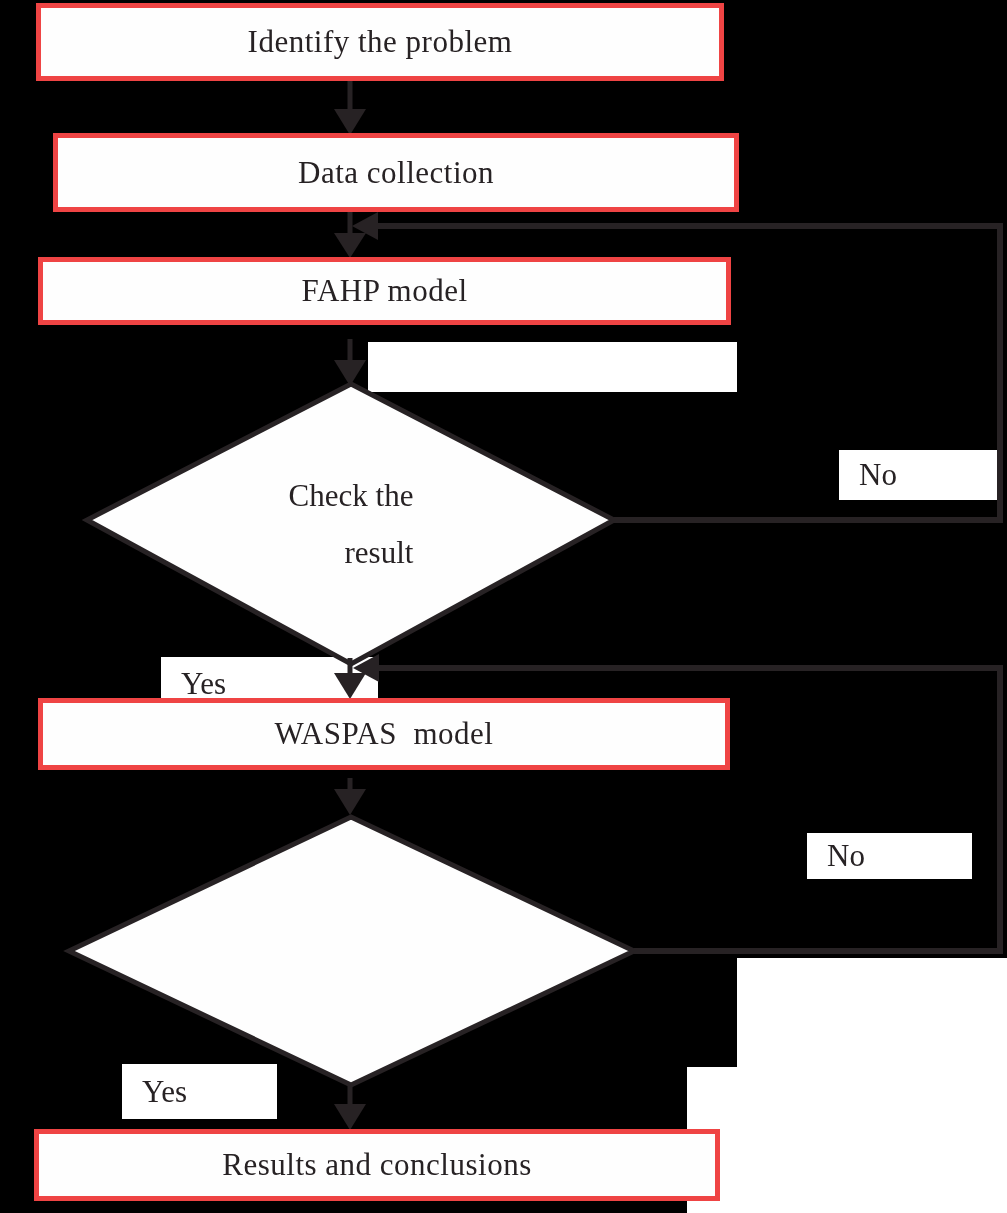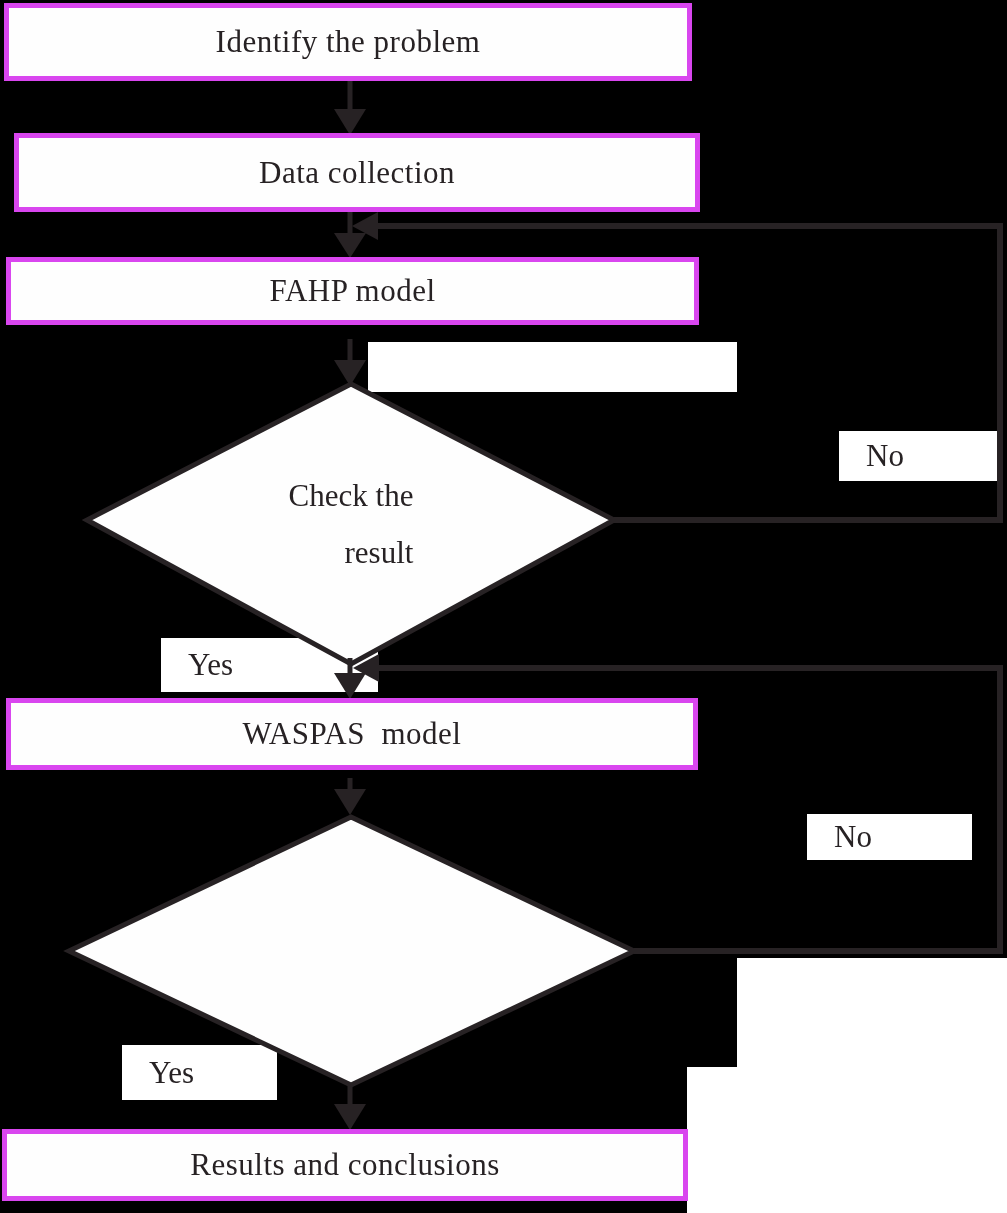--- a/index.html
+++ b/index.html
@@ -2,28 +2,28 @@
 <html><head>
 <meta charset="utf-8">
 <style>
   html,body{margin:0;padding:0;background:#000;}
   .canvas{
     position:relative;width:1007px;height:1213px;background:#000;overflow:hidden;
     font-family:"Liberation Serif","DejaVu Serif",serif;color:#272224;
   }
   .patch{position:absolute;background:#ffffff;}
   .node{
-    position:absolute;box-sizing:border-box;background:#fefefe;border:5px solid #d946ef;
+    position:absolute;box-sizing:border-box;background:#fefefe;border:5px solid #ef4444;
     display:flex;align-items:center;justify-content:center;
-    font-size:31px;letter-spacing:0.5px;white-space:pre;
+    font-size:31px;letter-spacing:0.5px;white-space:pre;margin-left:32px;
   }
   .svg-layer{position:absolute;left:0;top:0;}
   .edge-label{
     position:absolute;box-sizing:border-box;background:#ffffff;
-    display:flex;align-items:center;padding-left:27px;font-size:31px;
+    display:flex;align-items:center;padding-left:20px;font-size:31px;margin-top:19px;
   }
   .diamond-text{
     position:absolute;transform:translate(-50%,-50%);text-align:center;
     font-size:31px;line-height:57px;white-space:nowrap;
   }
 </style>
 </head>
 <body>
 
 <div class="canvas">
@@ -70,21 +70,21 @@
     <line x1="350" y1="778" x2="350" y2="792" stroke="#272224" stroke-width="5"></line>
     <polygon points="334,789 366,789 350,815" fill="#272224"></polygon>
 
     <line x1="350" y1="1085" x2="350" y2="1106" stroke="#272224" stroke-width="5"></line>
     <polygon points="334,1104 366,1104 350,1130" fill="#272224"></polygon>
   </svg>
 
   <div class="node" style="left:4px;top:3px;width:688px;height:78px;">
     <span>Identify the problem</span>
   </div>
-  <div class="node" style="left:14px;top:133px;width:686px;height:79px;">
+  <div class="node" style="left:21px;top:133px;width:686px;height:79px;">
     <span>Data collection</span>
   </div>
   <div class="node" style="left:6px;top:257px;width:693px;height:68px;">
     <span>FAHP model</span>
   </div>
   <div class="node" style="left:6px;top:698px;width:692px;height:72px;">
     <span>WASPAS  model</span>
   </div>
   <div class="node" style="left:2px;top:1129px;width:686px;height:72px;">
     <span>Results and conclusions</span>

